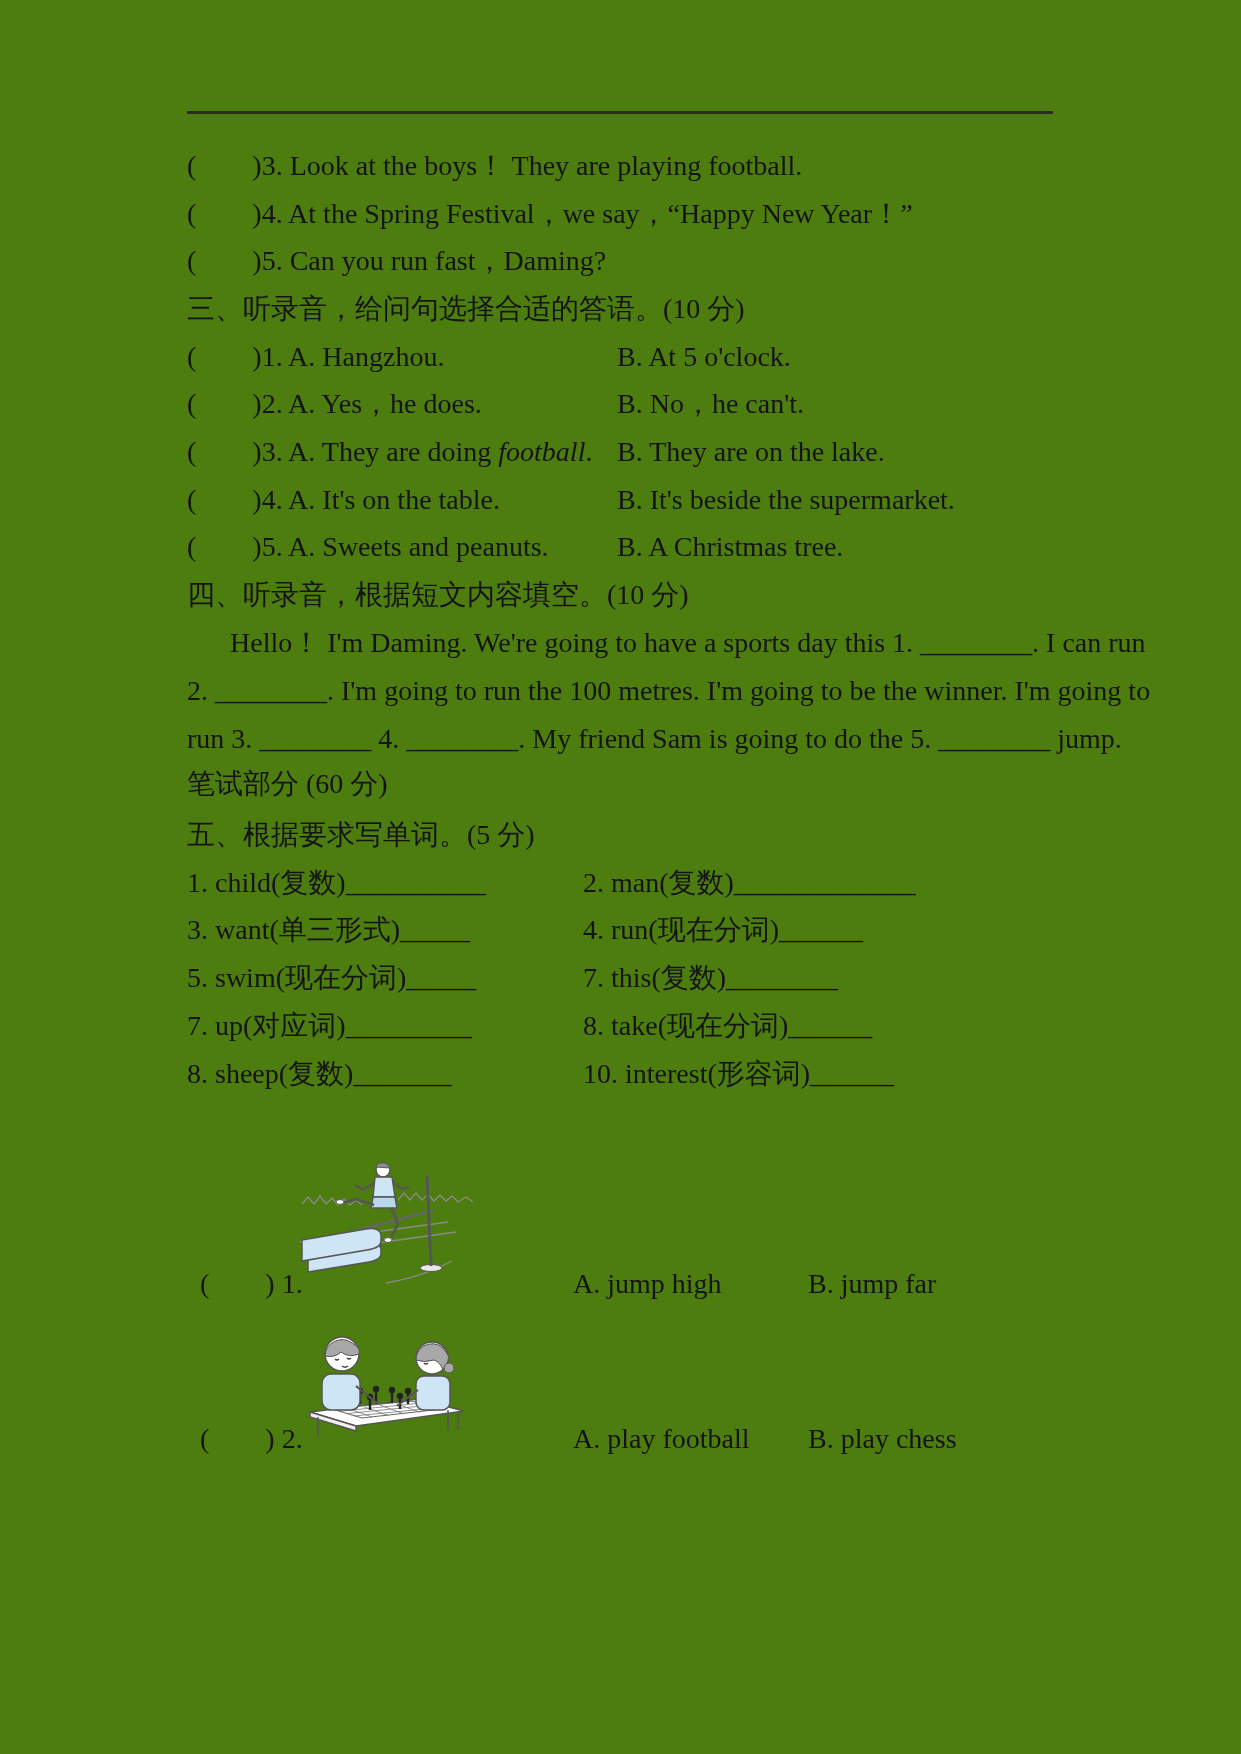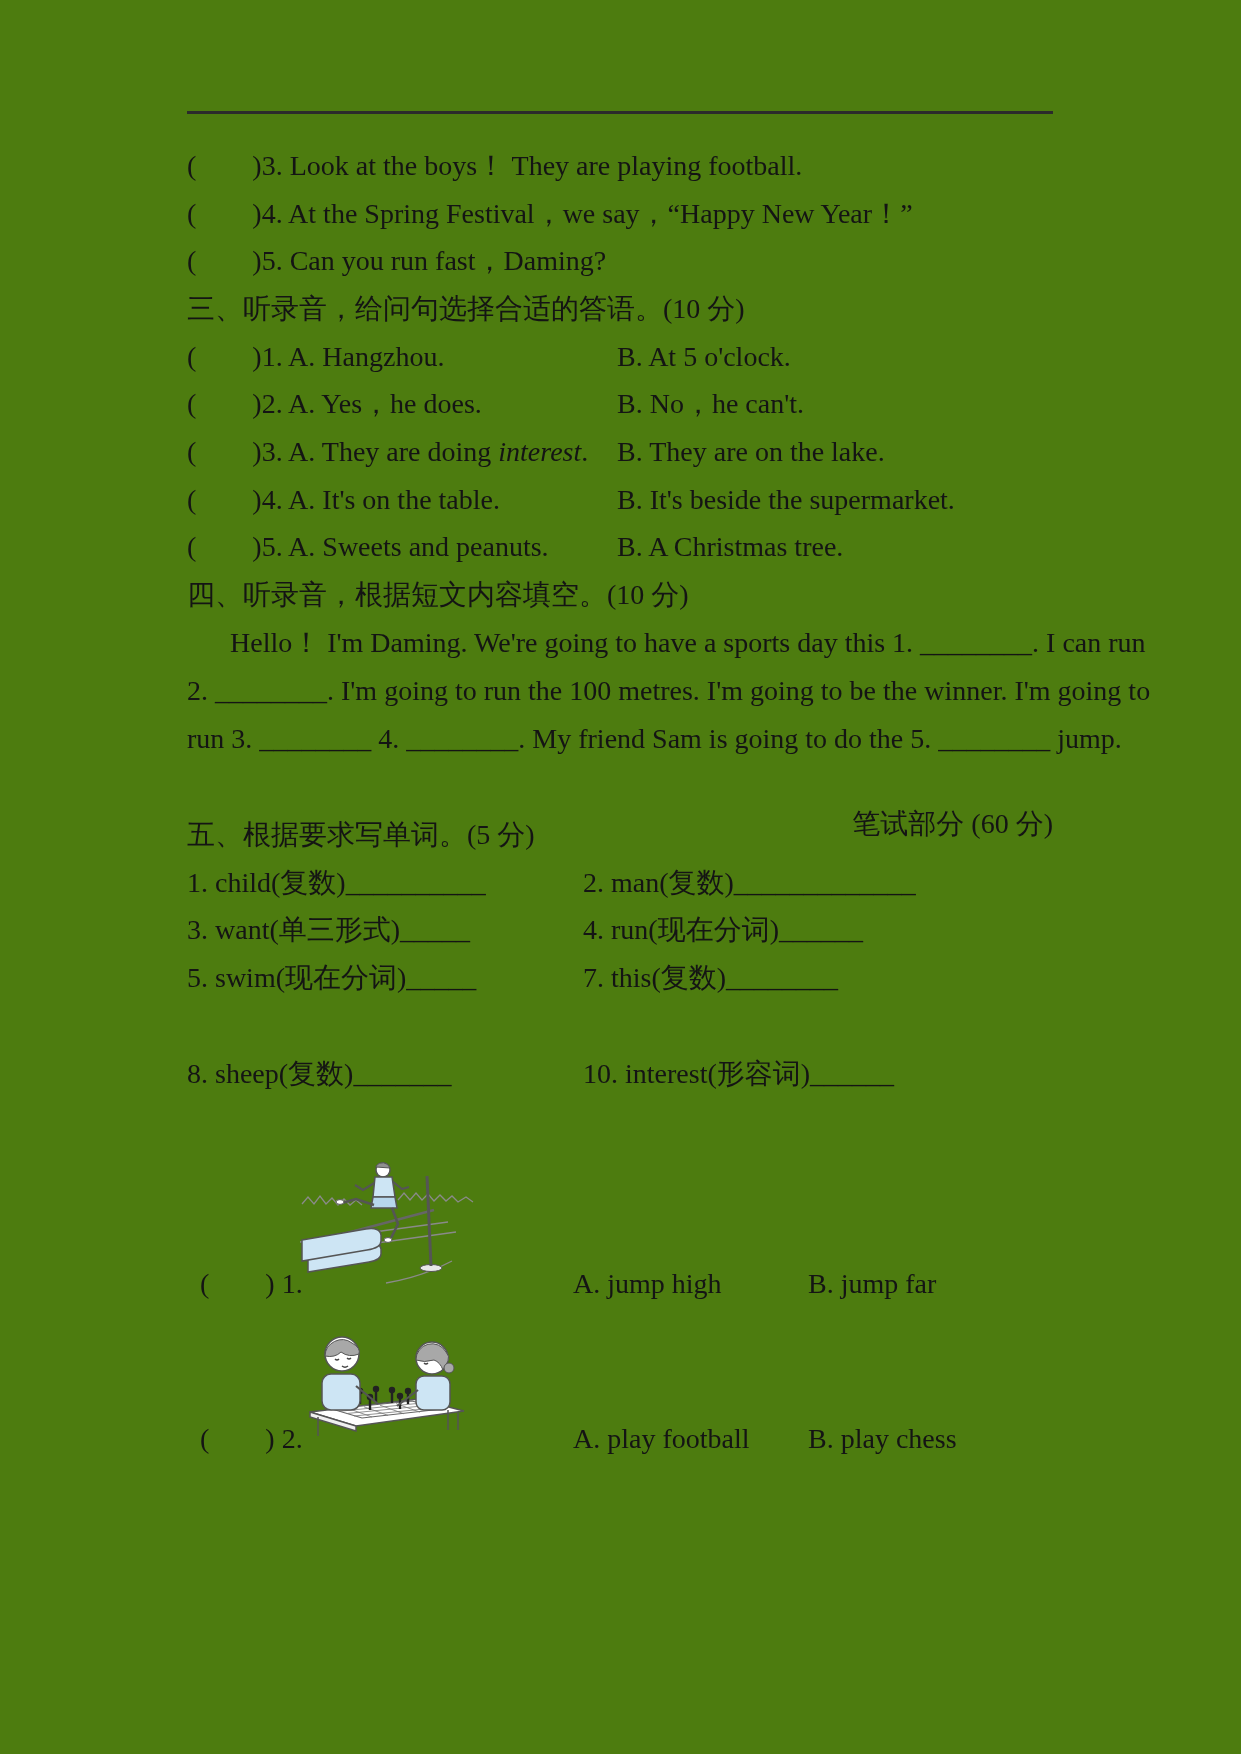--- a/index.html
+++ b/index.html
@@ -15,21 +15,21 @@
   .line{position:absolute;left:187px;height:36px;line-height:36px;white-space:nowrap;}
   .row{position:absolute;left:0;width:1017px;height:36px;line-height:36px;}
   .row .a{position:absolute;left:187px;white-space:nowrap;}
   .row .b{position:absolute;left:617px;white-space:nowrap;text-align:right;}
   .row5 .a{position:absolute;left:187px;white-space:nowrap;}
   .row5 .b{position:absolute;left:583px;white-space:nowrap;}
   .row6 .label{position:absolute;left:200px;white-space:nowrap;}
   .row6 .a{position:absolute;left:573px;white-space:nowrap;}
   .row6 .b{position:absolute;left:808px;white-space:nowrap;}
   .indent{left:230px;}
-  .center-line{position:absolute;left:187px;top:766px;width:866px;text-align:right;height:36px;line-height:36px;margin-top:40px;}
+  .center-line{position:absolute;left:187px;top:766px;width:866px;text-align:left;height:36px;line-height:36px;}
   .illus{position:absolute;left:298px;}
   i{font-style:italic;}
 </style>
 </head>
 <body>
 
 <div class="page">
 
   <div class="rule"></div>
 
@@ -41,21 +41,21 @@
 
   <div class="row" style="top:339px">
     <span class="a">(　　)1. A. Hangzhou.</span>
     <span class="b">B. At 5 o'clock.</span>
   </div>
   <div class="row" style="top:386px">
     <span class="a">(　　)2. A. Yes，he does.</span>
     <span class="b">B. No，he can't.</span>
   </div>
   <div class="row" style="top:434px">
-    <span class="a"><span>(　　)3. A. They are doing </span><i>interest</i><span>.</span></span>
+    <span class="a"><span>(　　)3. A. They are doing </span><i>football</i><span>.</span></span>
     <span class="b">B. They are on the lake.</span>
   </div>
   <div class="row" style="top:482px">
     <span class="a">(　　)4. A. It's on the table.</span>
     <span class="b">B. It's beside the supermarket.</span>
   </div>
   <div class="row" style="top:529px">
     <span class="a">(　　)5. A. Sweets and peanuts.</span>
     <span class="b">B. A Christmas tree.</span>
   </div>
@@ -72,20 +72,24 @@
     <span class="a">1. child(复数)__________</span>
     <span class="b">2. man(复数)_____________</span>
   </div>
   <div class="row row5" style="top:912px">
     <span class="a">3. want(单三形式)_____</span>
     <span class="b">4. run(现在分词)______</span>
   </div>
   <div class="row row5" style="top:960px">
     <span class="a">5. swim(现在分词)_____</span>
     <span class="b">7. this(复数)________</span>
+  </div>
+  <div class="row row5" style="top:1008px">
+    <span class="a">7. up(对应词)_________</span>
+    <span class="b">8. take(现在分词)______</span>
   </div>
   <div class="row row5" style="top:1056px">
     <span class="a">8. sheep(复数)_______</span>
     <span class="b">10. interest(形容词)______</span>
   </div>
 
 
   <svg class="illus" style="top:1150px" width="180" height="135" viewBox="0 0 180 135">
     <g stroke="#8a8a8a" fill="none" stroke-width="1.3">
       <polyline points="4,54 10,47 16,54 22,46 28,54 34,48 40,55 46,49 52,55 58,50 64,55"></polyline>

